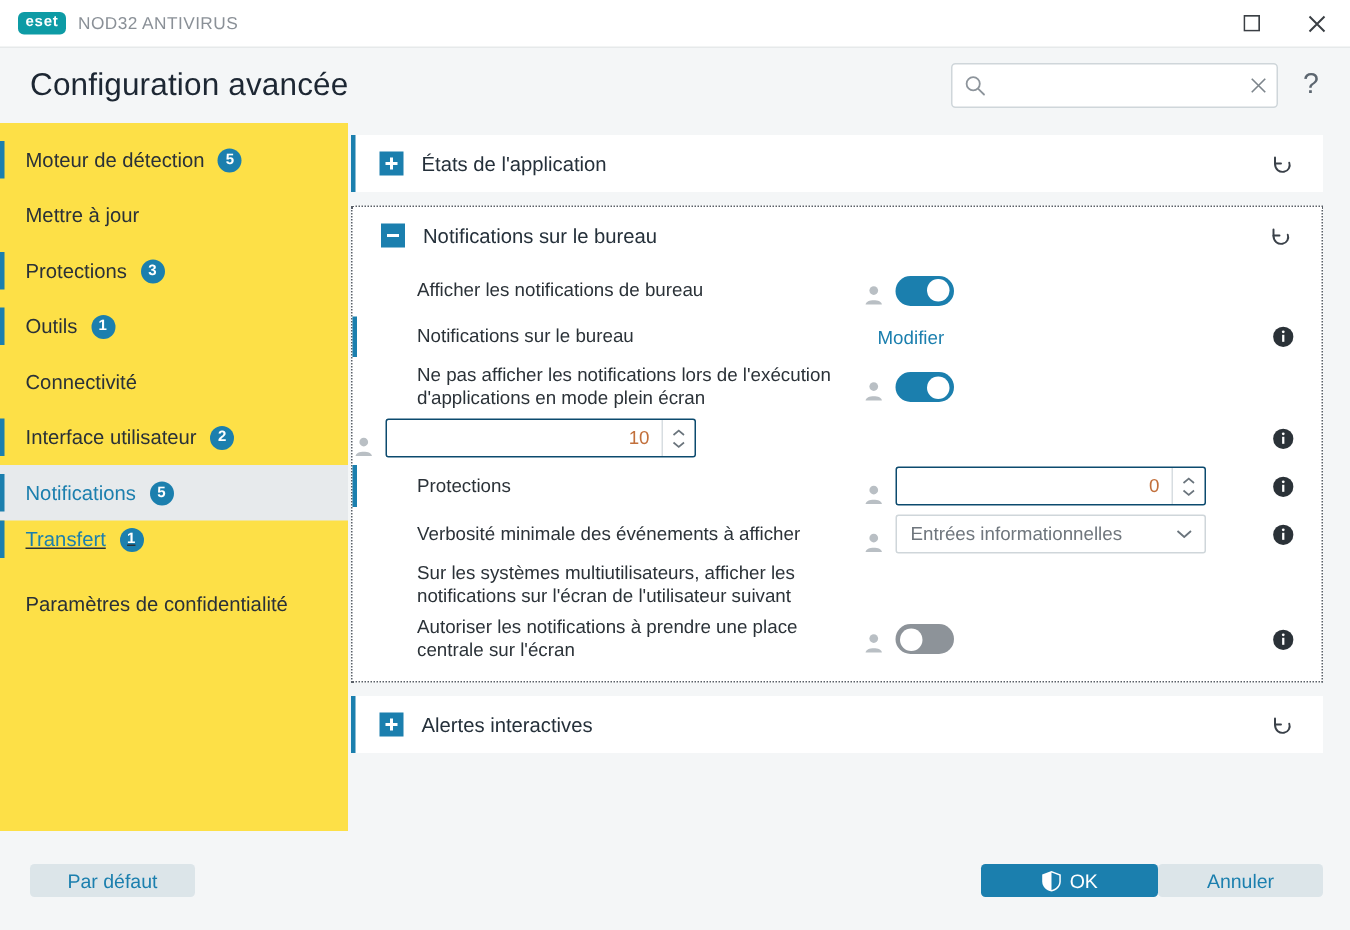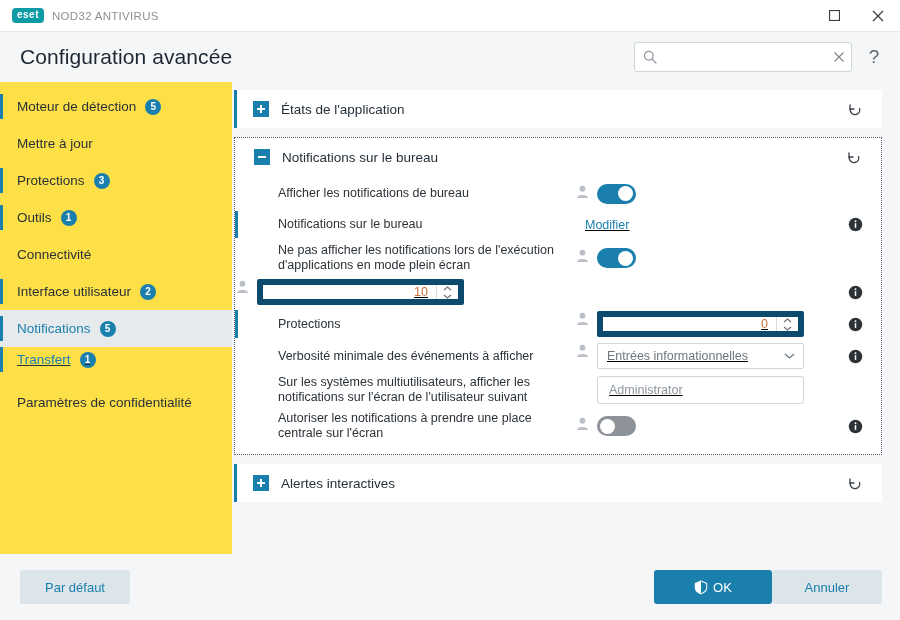--- a/index.html
+++ b/index.html
@@ -174,23 +174,22 @@
     position: absolute; left: 0; top: 2px; bottom: 2px;
     width: 3px; background: #1b7fae;
   }
   .row-label {
     width: 340px; min-width: 340px;
     padding-left: 43px; padding-right: 10px;
     font-size: 12.5px; color: #2b3238; line-height: 15px;
   }
   .row-control {
     flex: 1 1 auto;
-    display: flex; align-items: flex-start;
+    display: flex; align-items: flex-end;
     gap: 7px;
-    text-decoration: underline;
   }
   .user-icon { width: 15px; height: 15px; flex: 0 0 auto; }
 
   
   .toggle {
     width: 39px; height: 20px; border-radius: 11px;
     position: relative; flex: 0 0 auto;
   }
   .toggle.on { background: #1b7fae; }
   .toggle.off { background: #8d9399; }
@@ -204,21 +203,21 @@
 
   .link-modify {
     color: #1b7fae; font-size: 12.5px;
     margin-left: 10px;
   }
 
   
   .spinner {
     display: flex; align-items: stretch;
     width: 207px; height: 26px;
-    border: 6px solid #0c4a6e; border-radius: 2px;
+    border: 1px solid #0c4a6e; border-radius: 2px;
     background: #fff;
     flex: 0 0 auto;
   }
   .spinner .val {
     flex: 1 1 auto;
     display: flex; align-items: center; justify-content: flex-end;
     padding-right: 8px;
     font-size: 12.5px; color: #c2703c;
   }
   .spinner .arrows {
@@ -270,21 +269,21 @@
   .info-spacer { margin-left: auto; margin-right: 18px; width: 15px; }
 
   
   .footer {
     height: 66px; min-height: 66px;
     background: #f4f6f7;
     display: flex; align-items: center;
     padding: 0 18px 0 20px;
   }
   .btn {
-    height: 34px;
+    height: 22px;
     border-radius: 3px;
     display: inline-flex; align-items: center; justify-content: center;
     font-size: 13px;
     border: none;
     font-family: "Liberation Sans", sans-serif;
   }
   .btn-default {
     width: 110px; background: #dce5e9; color: #1b7fae;
   }
   .btn-ok {
@@ -531,25 +530,20 @@
             </div>
             <svg class="info-icon" viewBox="0 0 16 16">
               <circle cx="8" cy="8" r="7.2" fill="#2b3238"></circle>
               <rect x="7.2" y="6.6" width="1.6" height="5" fill="#fff"></rect>
               <circle cx="8" cy="4.5" r="1" fill="#fff"></circle>
             </svg>
           </div>
 
           <div class="row">
             <div class="row-label">Sur les systèmes multiutilisateurs, afficher les notifications sur l'écran de l'utilisateur suivant</div>
-            <div class="row-control">
-              <div class="text-box">
-                <input value="" placeholder="Administrator" style="">
-              </div>
-            </div>
             <span class="info-spacer"></span>
           </div>
 
           <div class="row">
             <div class="row-label">Autoriser les notifications à prendre une place centrale sur l'écran</div>
             <div class="row-control">
               <svg class="user-icon" viewBox="0 0 16 16">
                 <circle cx="8" cy="5" r="3.1" fill="#b9bfc4"></circle>
                 <path d="M2.2 15 C2.2 10.8 13.8 10.8 13.8 15 Z" fill="#b9bfc4"></path>
               </svg>

